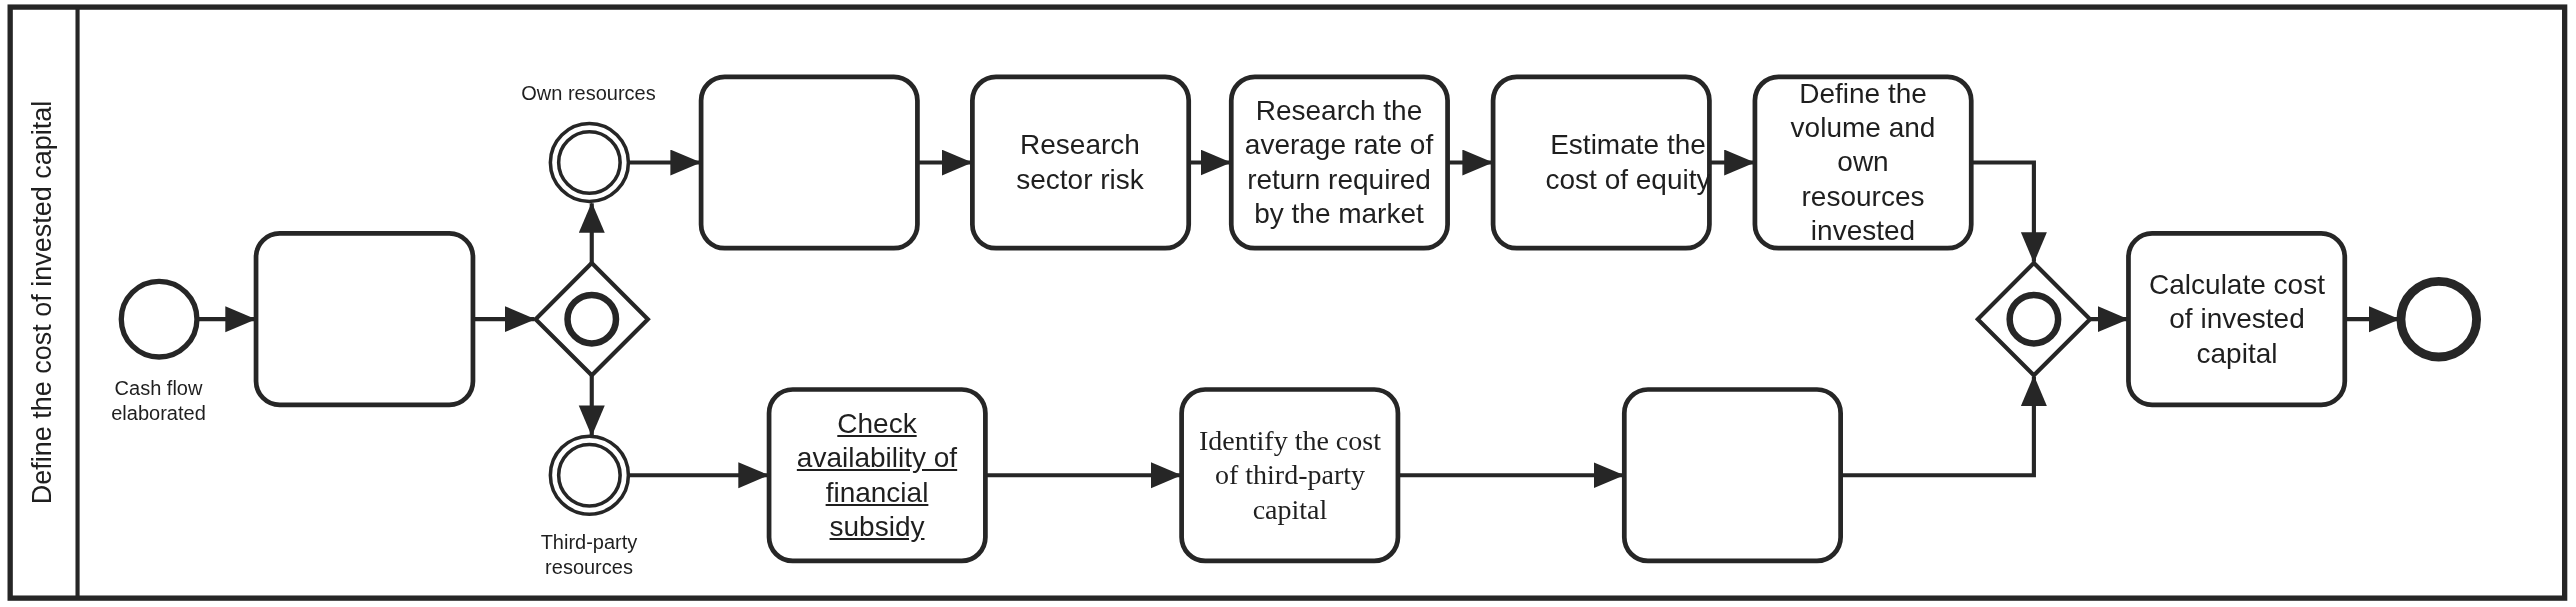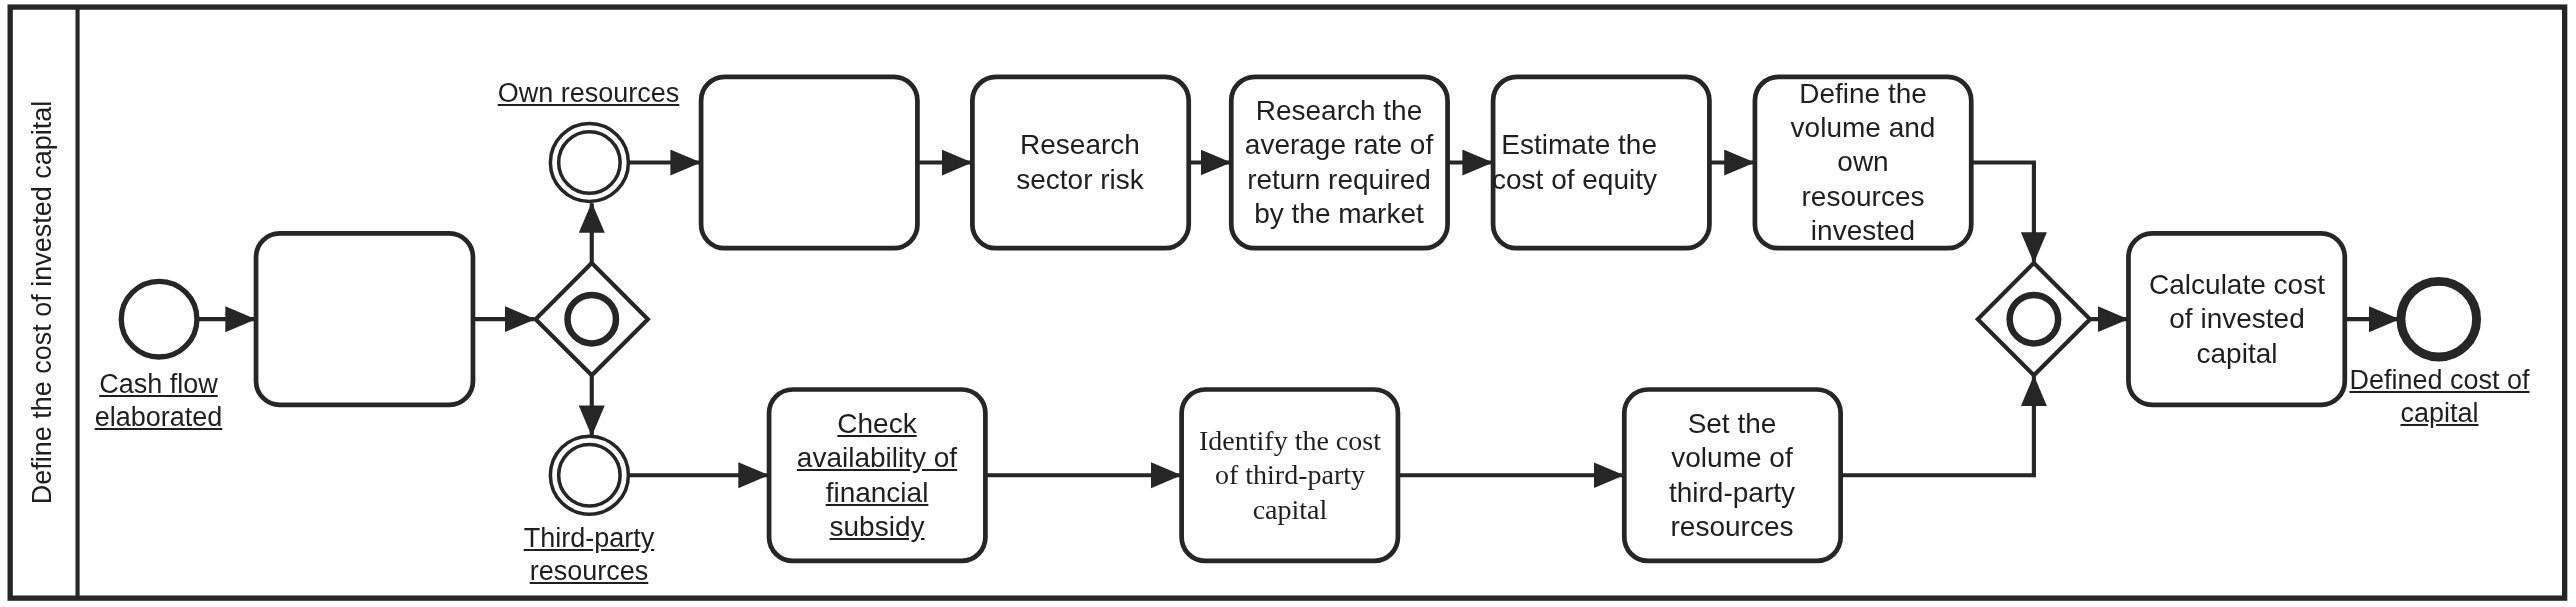--- a/index.html
+++ b/index.html
@@ -12,21 +12,21 @@
   }
   .stage svg.shapes{position:absolute;left:0;top:0;width:2576px;height:607px;display:block;}
   .lbl{
     position:absolute;
     display:flex;align-items:center;justify-content:center;
     text-align:center;
     color:#1f1f1f;
     font-size:28px;line-height:1.22;
   }
   .lbl span{display:inline-block;}
-  .event-lbl{font-size:27px;text-decoration:underline;}
+  .event-lbl{font-size:20px;}
   .lane-label{
     position:absolute;left:9.5px;top:7px;width:66px;height:591px;
     display:flex;align-items:center;justify-content:center;
   }
   .lane-label span{
     transform:rotate(-90deg);
     white-space:nowrap;
     font-size:27px;color:#1f1f1f;
   }
 </style>
@@ -105,46 +105,40 @@
   <div class="lane-label">
     <span>Define the cost of invested capital</span>
   </div>
 
   <div class="lbl" style="left:972px;top:77px;width:216px;height:171px;">
     <span style="max-width:136px;text-align:center;">Research sector risk</span>
   </div>
   <div class="lbl" style="left:1231px;top:77px;width:216px;height:171px;">
     <span style="max-width:195px;">Research the average rate of return required by the market</span>
   </div>
-  <div class="lbl" style="left:1466px;top:77px;width:216px;height:171px;text-align:right;">
+  <div class="lbl" style="left:1520px;top:77px;width:216px;height:171px;">
     <span style="max-width:166px;">Estimate the cost of equity</span>
   </div>
   <div class="lbl" style="left:1755px;top:77px;width:216px;height:171px;">
     <span style="max-width:160px;">Define the volume and own resources invested</span>
   </div>
   <div class="lbl" style="left:769px;top:390px;width:216px;height:171px;">
     <span style="max-width:166px;text-decoration:underline;">Check availability of financial subsidy</span>
   </div>
   <div class="lbl" style="left:1182px;top:390px;width:216px;height:171px;font-family:Liberation Serif, serif;">
     <span style="max-width:183px;">Identify the cost of third-party capital</span>
-  </div>
-  <div class="lbl" style="left:1624px;top:390px;width:216px;height:171px;">
-    <span style="max-width:177px;">Set the volume of third-party resources</span>
   </div>
   <div class="lbl event-lbl" style="left:70px;top:368px;width:177px;height:65px;">
     <span style="max-width:177px;">Cash flow elaborated</span>
   </div>
 
   <div class="lbl" style="left:2129px;top:234px;width:216px;height:171px;">
     <span style="max-width:177px;">Calculate cost of invested capital</span>
   </div>
   <div class="lbl event-lbl" style="left:500px;top:78px;width:177px;height:31px;">
     <span style="white-space:nowrap;">Own resources</span>
   </div>
   <div class="lbl event-lbl" style="left:512px;top:522px;width:154px;height:65px;">
     <span style="max-width:154px;">Third-party resources</span>
   </div>
-  <div class="lbl event-lbl" style="left:2342px;top:364px;width:195px;height:65px;">
-    <span style="max-width:195px;">Defined cost of capital</span>
-  </div>
 
 </div>
 
 
 </body></html>

